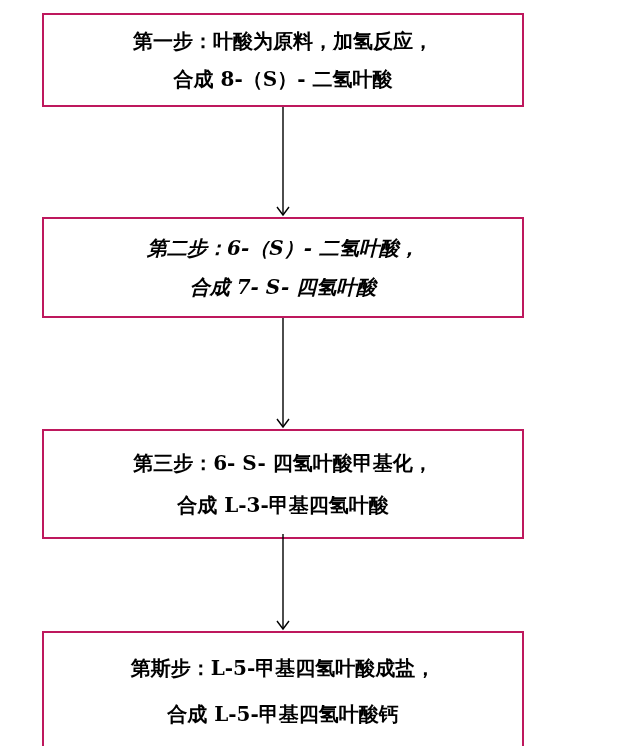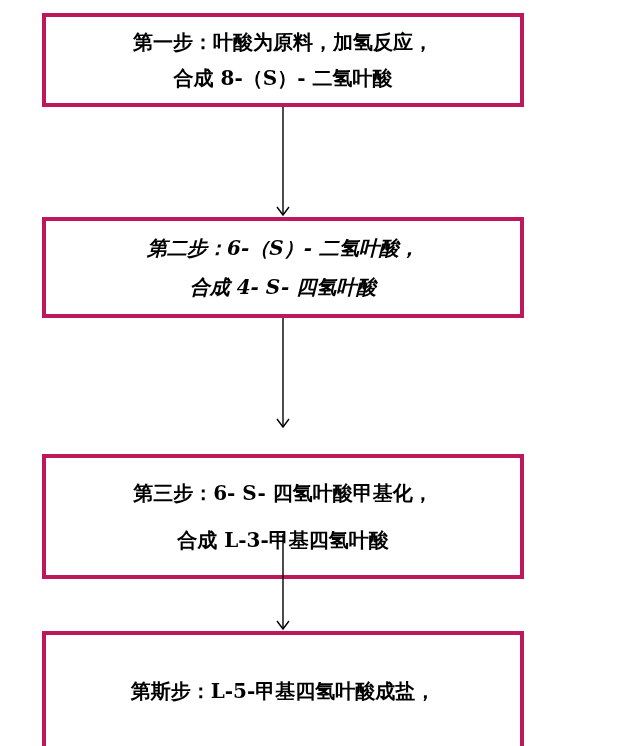--- a/index.html
+++ b/index.html
@@ -13,21 +13,21 @@
     height: 746px;
     background: #ffffff;
     font-family: "DejaVu Serif", "Liberation Serif", serif;
     overflow: hidden;
   }
   .flow-box {
     position: absolute;
     left: 42px;
     width: 482px;
     box-sizing: border-box;
-    border: 4px solid #be185d;
+    border: 2px solid #be185d;
     background: #ffffff;
     display: flex;
     flex-direction: column;
     justify-content: space-evenly;
     align-items: center;
     text-align: center;
   }
   .flow-line {
     font-size: 20px;
     font-weight: bold;
@@ -39,21 +39,21 @@
     position: absolute;
     left: 273px;
     width: 20px;
   }
   .connector svg {
     display: block;
   }
   
   .box-1 { top: 13px;  height: 94px;  }
   .box-2 { top: 217px; height: 101px; font-style: italic; }
-  .box-3 { top: 454px; height: 125px; }
+  .box-3 { top: 429px; height: 110px; }
   .box-4 { top: 631px; height: 120px; }
   .conn-1 { top: 107px; height: 110px; }
   .conn-2 { top: 318px; height: 111px; }
   .conn-3 { top: 534px; height: 97px;  }
 </style>
 </head>
 <body>
 
 <div class="canvas">
 
@@ -64,21 +64,21 @@
 
   <div class="connector conn-1">
     <svg width="20" height="110" viewBox="0 0 20 110">
       <line x1="10" y1="0" x2="10" y2="108" stroke="#000000" stroke-width="1.4"></line>
       <polyline points="4,100 10,108 16,100" fill="none" stroke="#000000" stroke-width="1.4"></polyline>
     </svg>
   </div>
 
   <div class="flow-box box-2">
     <div class="flow-line">第二步：6-（S）- 二氢叶酸，</div>
-    <div class="flow-line">合成 4- S- 四氢叶酸</div>
+    <div class="flow-line">合成 7- S- 四氢叶酸</div>
   </div>
 
   <div class="connector conn-2">
     <svg width="20" height="111" viewBox="0 0 20 111">
       <line x1="10" y1="0" x2="10" y2="109" stroke="#000000" stroke-width="1.4"></line>
       <polyline points="4,101 10,109 16,101" fill="none" stroke="#000000" stroke-width="1.4"></polyline>
     </svg>
   </div>
 
   <div class="flow-box box-3">
@@ -88,15 +88,16 @@
 
   <div class="connector conn-3">
     <svg width="20" height="97" viewBox="0 0 20 97">
       <line x1="10" y1="0" x2="10" y2="95" stroke="#000000" stroke-width="1.4"></line>
       <polyline points="4,87 10,95 16,87" fill="none" stroke="#000000" stroke-width="1.4"></polyline>
     </svg>
   </div>
 
   <div class="flow-box box-4">
     <div class="flow-line">第斯步：L-5-甲基四氢叶酸成盐，</div>
+    <div class="flow-line">合成 L-5-甲基四氢叶酸钙</div>
   </div>
 
 </div>
 
 </body></html>

